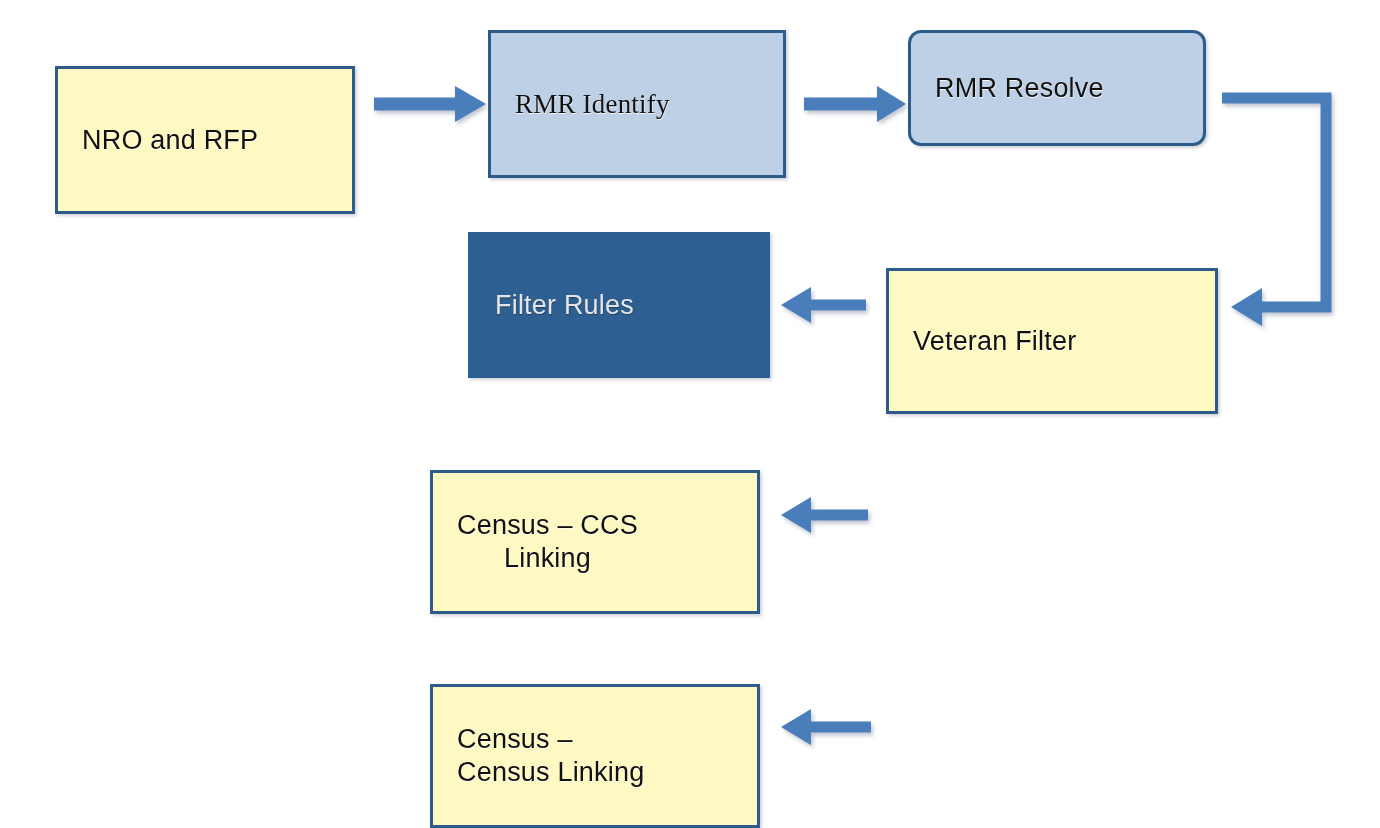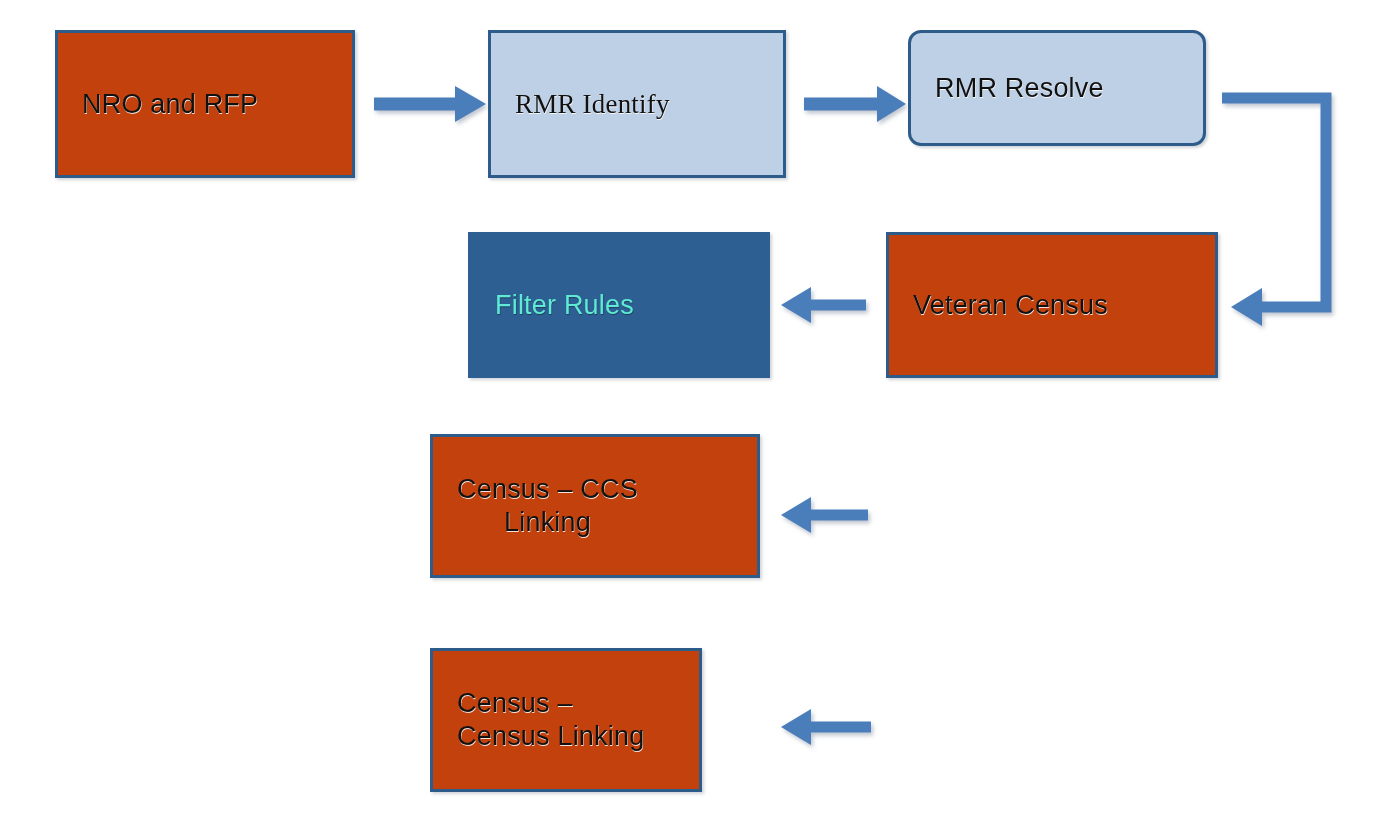--- a/index.html
+++ b/index.html
@@ -32,25 +32,25 @@
     padding-right: 10px;
     font-size: 27px;
     font-weight: 500;
     line-height: 1.22;
     letter-spacing: 0.2px;
     white-space: pre-line;
     color: #111111;
     text-shadow: 0.5px 0.5px 0.6px rgba(255,255,255,0.85);
   }
   
-  .fill-light  { background: #c2410c; }
+  .fill-light  { background: #fef9c3; margin-top: 36px; }
   .fill-mid    { background: #bed0e6; }
   .fill-dark   { background: #2e5f92; border-color: #2e5f92; }
   .fill-dark .label {
-    color: #5eead4;
+    color: #e5e5e5;
     text-shadow: 0.5px 0.5px 0.8px rgba(0,0,0,0.35);
   }
 
   #edges {
     position: absolute;
     left: 0;
     top: 0;
     width: 1380px;
     height: 828px;
     pointer-events: none;
@@ -113,26 +113,26 @@
 
   <div class="node fill-mid" style="left:908px; top:30px; width:298px; height:116px;border-radius:13px;">
     <span class="label">RMR Resolve</span>
   </div>
 
   <div class="node fill-dark" style="left:468px; top:232px; width:302px; height:146px;">
     <span class="label">Filter Rules</span>
   </div>
 
   <div class="node fill-light" style="left:886px; top:232px; width:332px; height:146px;">
-    <span class="label">Veteran Census</span>
+    <span class="label">Veteran Filter</span>
   </div>
 
   <div class="node fill-light" style="left:430px; top:434px; width:330px; height:144px;text-align:center;">
     <span class="label">Census – CCS
 Linking</span>
   </div>
 
-  <div class="node fill-light" style="left:430px; top:648px; width:272px; height:144px;">
+  <div class="node fill-light" style="left:430px; top:648px; width:330px; height:144px;">
     <span class="label">Census –
 Census Linking</span>
   </div>
 
 </div>
 
 </body></html>

